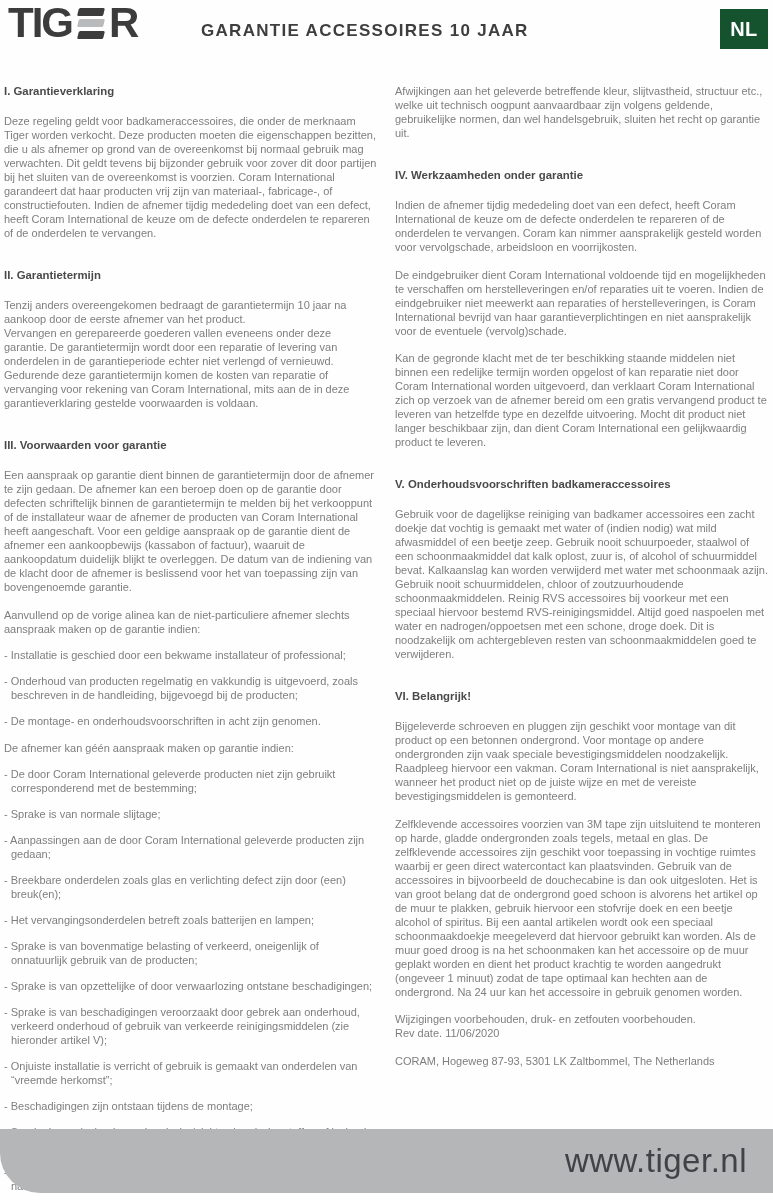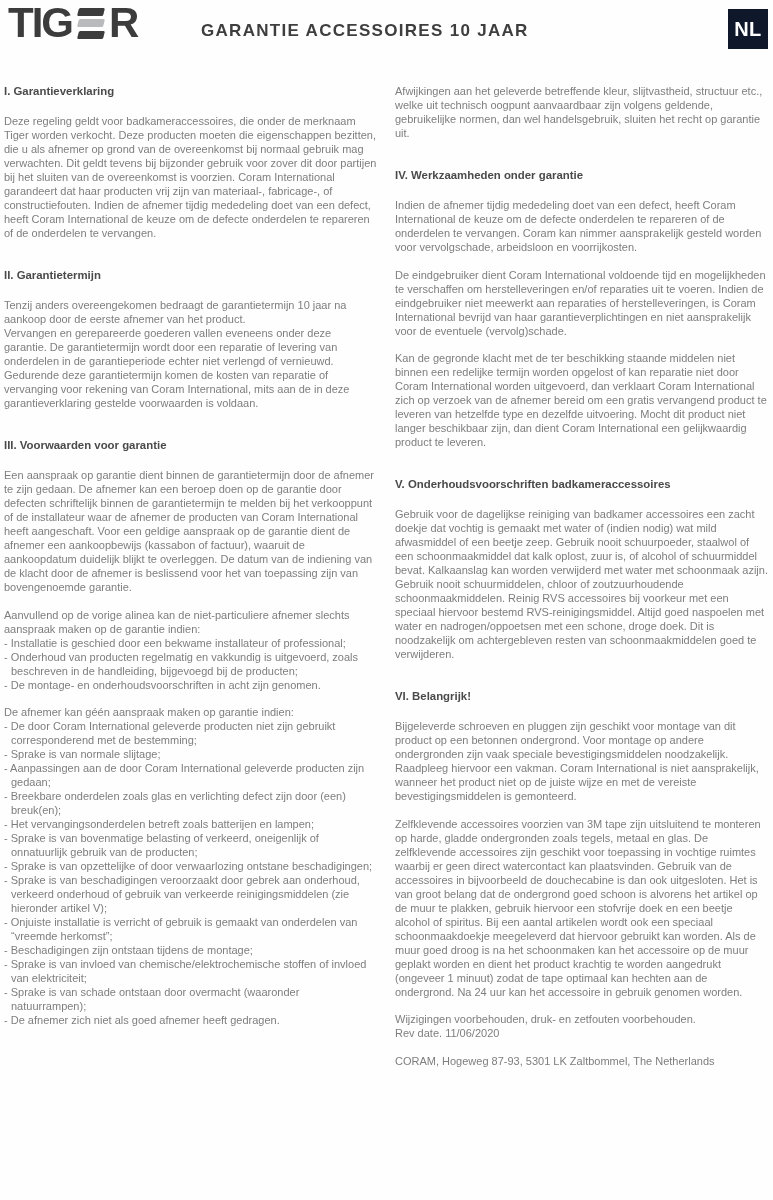--- a/index.html
+++ b/index.html
@@ -46,22 +46,22 @@
     left: 201px; top: 21px;
     font-size: 17px;
     font-weight: bold;
     letter-spacing: 1.3px;
     color: #3e3e3e;
     white-space: nowrap;
   }
   .lang-badge {
     position: absolute;
     top: 9px; right: 5px;
-    width: 40px; height: 40px;
-    background: #0f172a;
+    width: 48px; height: 40px;
+    background: #14532d;
     color: #ffffff;
     display: flex;
     align-items: center;
     justify-content: center;
     font-weight: bold;
     font-size: 20px;
     letter-spacing: 0.5px;
   }
 
   
@@ -84,20 +84,21 @@
     font-size: 11.4px;
     margin-top: 28px;
   }
   .paragraph { white-space: pre-line; margin-top: 16px; }
   .gap { margin-top: 13.5px; }
   .col > *:first-child { margin-top: 0; }
   .list { margin: 0; }
   .list-item {
     padding-left: 7px;
     text-indent: -7px;
+    margin-top: 12px;
   }
 
   
   .footer-bar {
     position: absolute;
     left: 0; right: 0; bottom: 7px;
     height: 64px;
     background: #b5b6b8;
     border-bottom-left-radius: 40px;
     display: flex;
@@ -174,14 +175,17 @@
         <div class="paragraph">Gebruik voor de dagelijkse reiniging van badkamer accessoires een zacht doekje dat vochtig is gemaakt met water of (indien nodig) wat mild afwasmiddel of een beetje zeep. Gebruik nooit schuurpoeder, staalwol of een schoonmaakmiddel dat kalk oplost, zuur is, of alcohol of schuurmiddel bevat. Kalkaanslag kan worden verwijderd met water met schoonmaak azijn. Gebruik nooit schuurmiddelen, chloor of zoutzuurhoudende schoonmaakmiddelen. Reinig RVS accessoires bij voorkeur met een speciaal hiervoor bestemd RVS-reinigingsmiddel. Altijd goed naspoelen met water en nadrogen/oppoetsen met een schone, droge doek. Dit is noodzakelijk om achtergebleven resten van schoonmaakmiddelen goed te verwijderen.</div>
         <div class="heading">VI. Belangrijk!</div>
         <div class="paragraph">Bijgeleverde schroeven en pluggen zijn geschikt voor montage van dit product op een betonnen ondergrond. Voor montage op andere ondergronden zijn vaak speciale bevestigingsmiddelen noodzakelijk. Raadpleeg hiervoor een vakman. Coram International is niet aansprakelijk, wanneer het product niet op de juiste wijze en met de vereiste bevestigingsmiddelen is gemonteerd.</div>
         <div class="paragraph gap">Zelfklevende accessoires voorzien van 3M tape zijn uitsluitend te monteren op harde, gladde ondergronden zoals tegels, metaal en glas. De zelfklevende accessoires zijn geschikt voor toepassing in vochtige ruimtes waarbij er geen direct watercontact kan plaatsvinden. Gebruik van de accessoires in bijvoorbeeld de douchecabine is dan ook uitgesloten. Het is van groot belang dat de ondergrond goed schoon is alvorens het artikel op de muur te plakken, gebruik hiervoor een stofvrije doek en een beetje alcohol of spiritus. Bij een aantal artikelen wordt ook een speciaal schoonmaakdoekje meegeleverd dat hiervoor gebruikt kan worden. Als de muur goed droog is na het schoonmaken kan het accessoire op de muur geplakt worden en dient het product krachtig te worden aangedrukt (ongeveer 1 minuut) zodat de tape optimaal kan hechten aan de ondergrond. Na 24 uur kan het accessoire in gebruik genomen worden.</div>
         <div class="paragraph gap">Wijzigingen voorbehouden, druk- en zetfouten voorbehouden.
 Rev date. 11/06/2020</div>
         <div class="paragraph gap">CORAM, Hogeweg 87-93, 5301 LK Zaltbommel, The Netherlands</div>
       </div>
   </div>
 
+  <div class="footer-bar">
+    <span class="website">www.tiger.nl</span>
+  </div>
 
 </div>
 
 </body></html>

